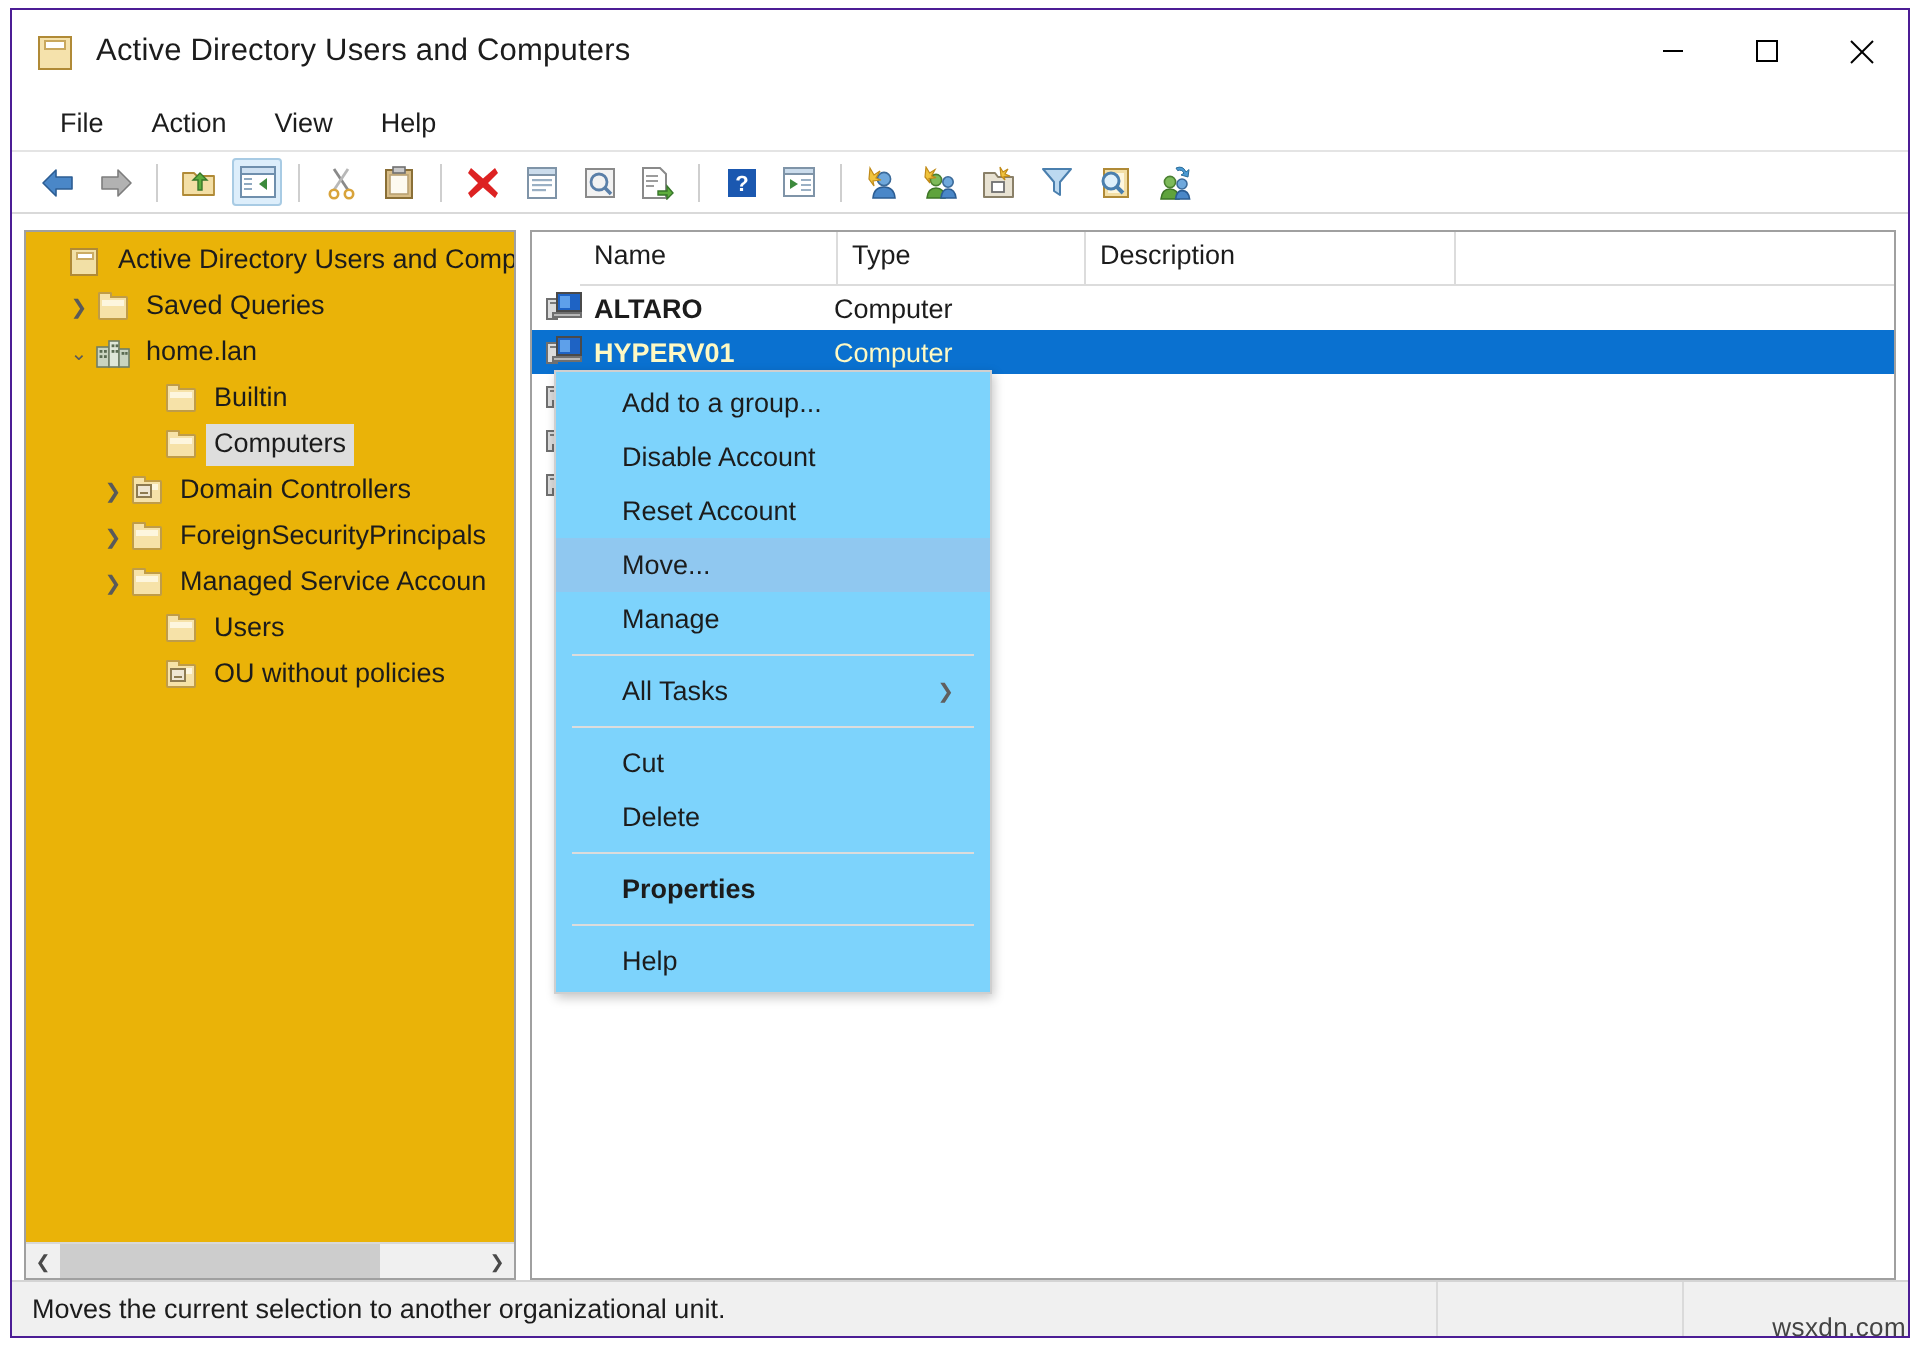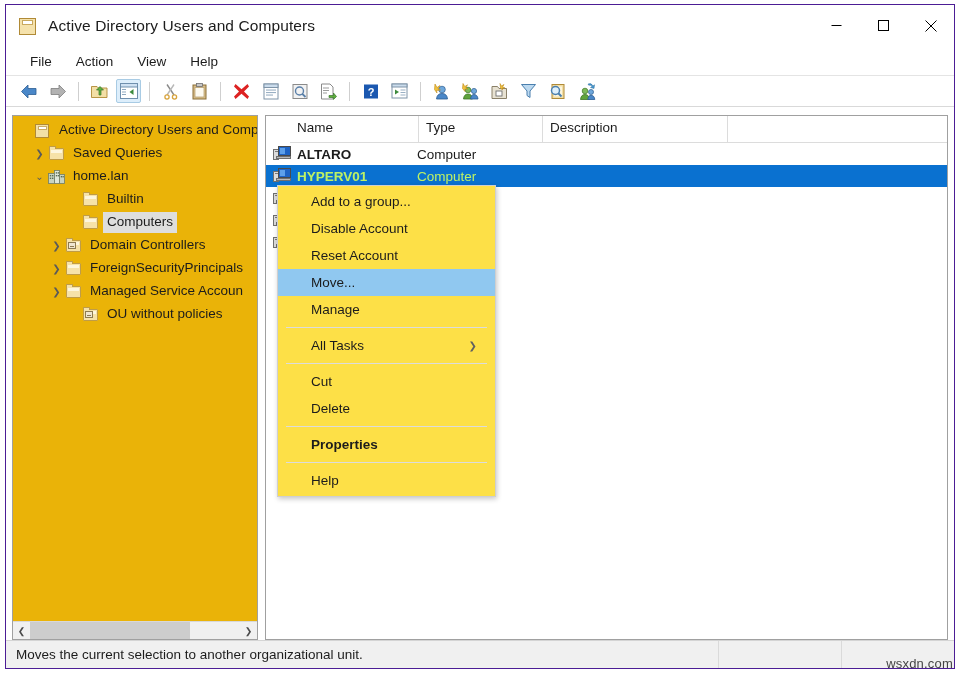--- a/index.html
+++ b/index.html
@@ -318,21 +318,21 @@
 
   .lv-rows { flex: 1 1 auto; position: relative; overflow: hidden; }
   .lv-row {
     display: flex;
     align-items: center;
     height: 22px;
     white-space: nowrap;
     cursor: default;
   }
   .lv-row.selected { background: #0a71d0; }
-  .lv-row.selected .lv-cell { color: #bef264; }
+  .lv-row.selected .lv-cell { color: #fef9c3; }
   .lv-cell {
     font-size: 13.5px;
     color: #1c1c1c;
     overflow: hidden;
     padding-left: 2px;
     box-sizing: border-box;
   }
   .lv-cell.c0 { width: 120px; flex: 0 0 120px; font-weight: bold; }
   .lv-cell.c1 { width: 124px; flex: 0 0 124px; }
   .lv-cell.c2 { width: 185px; flex: 0 0 185px; }
@@ -380,21 +380,21 @@
     width: 3px; height: 1px;
     background: #7a7a7a;
   }
 
   
   .ctxmenu {
     position: absolute;
     left: 277px;
     top: 185px;
     width: 219px;
-    background: #fde047;
+    background: #7dd3fc;
     border: 1px solid #cfcfcf;
     box-shadow: 1px 2px 5px rgba(0,0,0,0.22);
     padding: 2px 0 2px 0;
     z-index: 40;
     box-sizing: border-box;
   }
   .ctx-item {
     height: 27px;
     display: flex;
     align-items: center;
@@ -713,20 +713,27 @@
           </div>
 
           <div class="tnode" style="padding-left:35px;">
             <span class="twist">❯</span>
             <span class="tico">
                 <span class="ic-folder"></span>
               </span>
             <span class="tnode-label">Managed Service Accoun</span>
           </div>
 
+          <div class="tnode" style="padding-left:52px;">
+            <span class="twist empty">❯</span>
+            <span class="tico">
+                <span class="ic-folder"></span>
+              </span>
+            <span class="tnode-label">Users</span>
+          </div>
 
           <div class="tnode" style="padding-left:52px;">
             <span class="twist empty">❯</span>
             <span class="tico ic-ou">
                 <span class="ic-folder"></span>
                 <span class="ou-badge"></span>
               </span>
             <span class="tnode-label">OU without policies</span>
           </div>
 

